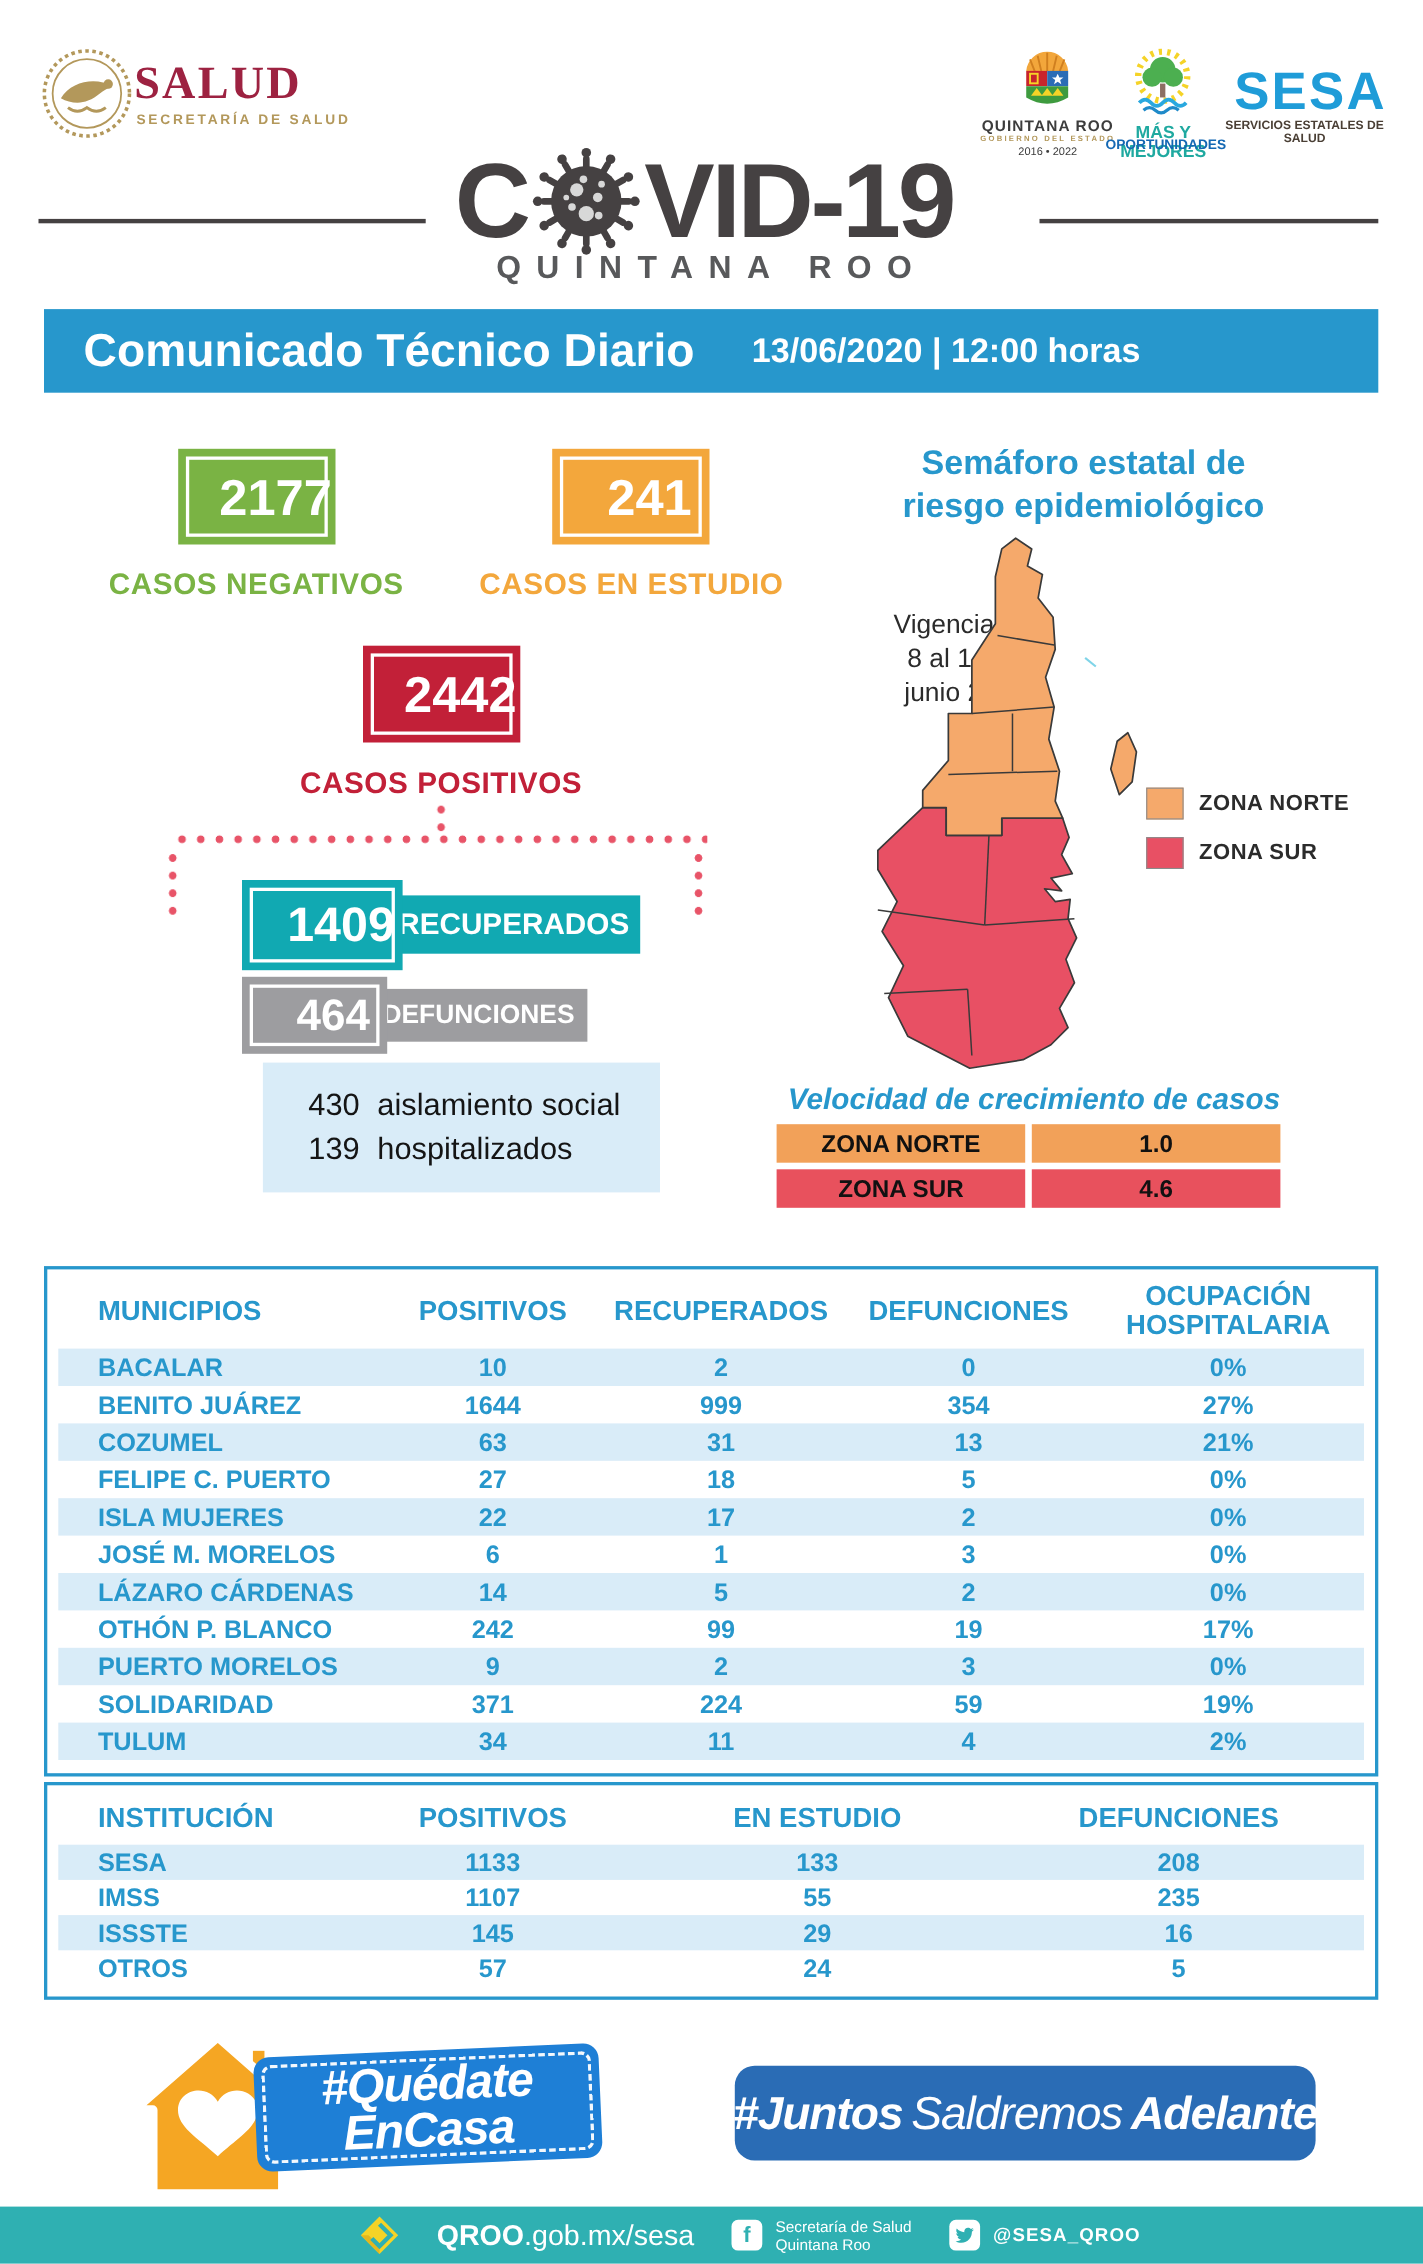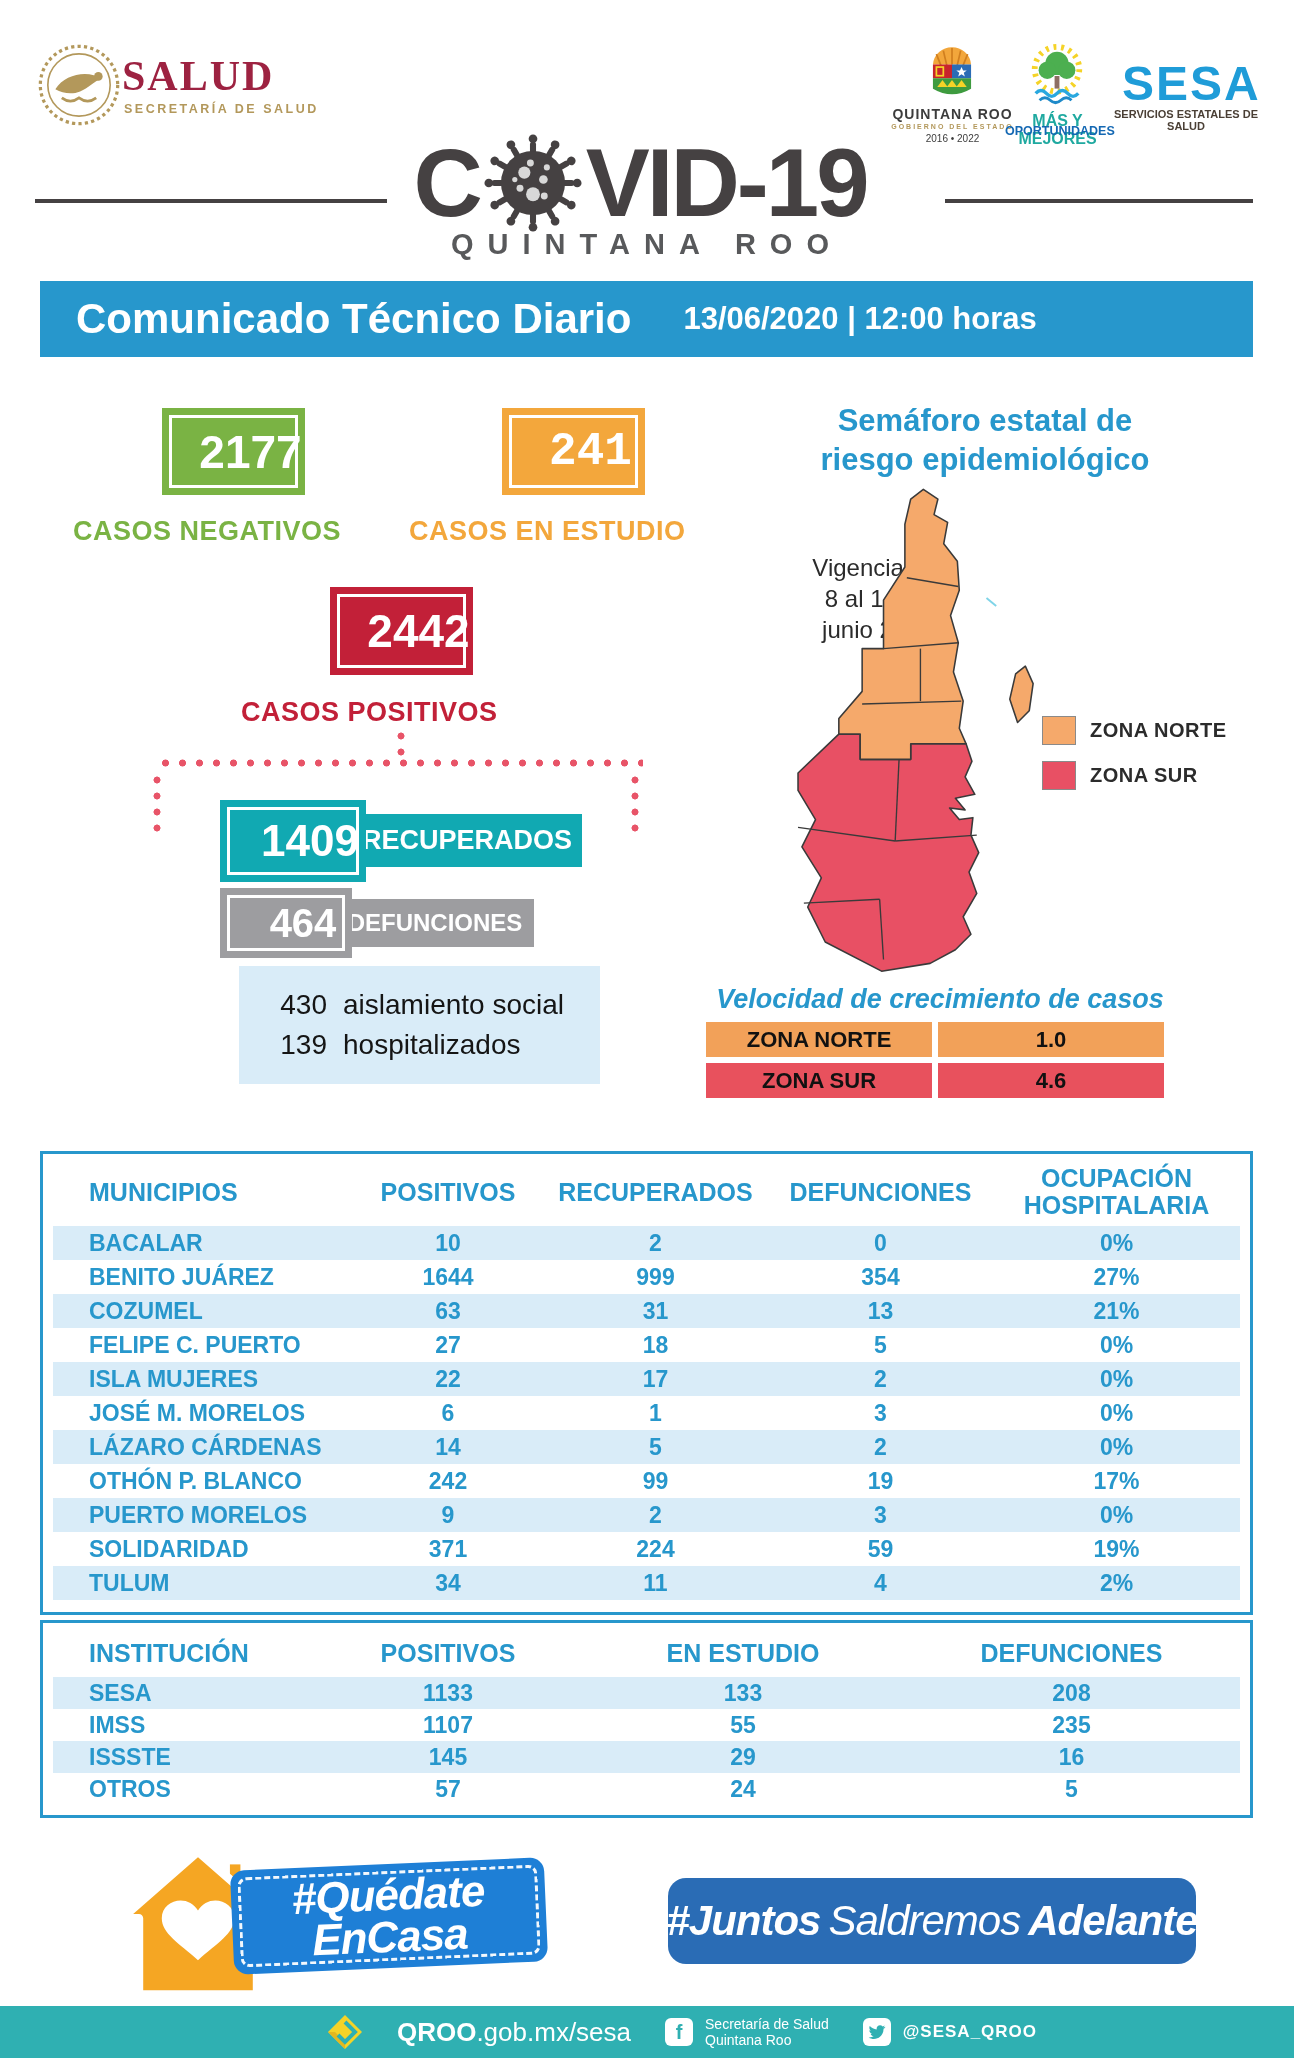--- a/index.html
+++ b/index.html
@@ -25,21 +25,21 @@
 
   
   .banner { background:#2797CC; display:flex; align-items:center; color:#fff; }
   .banner-title { font-size:42px; font-weight:bold; margin-left:36px; }
   .banner-date { font-size:31px; font-weight:600; margin-left:52px; }
 
   
   .numbox { position:absolute; display:flex; align-items:center; justify-content:center;padding-left:34px; }
   .numbox::after { content:""; position:absolute; inset:7px; border:3px solid #fff; }
   .numbox .nv { color:#fff; font-weight:800; }
-  .statlabel { position:absolute; font-weight:800; font-size:27px; letter-spacing:.5px; }
+  .statlabel { position:absolute; text-align:center; font-weight:800; font-size:27px; letter-spacing:.5px; }
 
   .ribbon { position:absolute; display:flex; align-items:center; justify-content:center;
             color:#fff; font-weight:800; }
 
   .dots-h { background-image:radial-gradient(circle, #E85468 3.2px, transparent 3.8px); background-size:17px 8px; background-repeat:repeat-x; }
   .dots-v { background-image:radial-gradient(circle, #E85468 3.2px, transparent 3.8px); background-size:8px 16px; background-repeat:repeat-y; }
 
   .infobox { background:#D9ECF8; display:grid; grid-template-columns:66px auto; column-gap:16px; row-gap:8px;
              align-content:center; padding-left:22px; font-size:28px; color:#151515; }
   .infobox .n { text-align:right; }
@@ -173,21 +173,21 @@
   <div class="abs banner" style="left:40px; top:281px; width:1213px; height:76px;">
     <span class="banner-title">Comunicado Técnico Diario</span>
     <span class="banner-date">13/06/2020 | 12:00 horas</span>
   </div>
 
   <div class="numbox" style="left:162px; top:408px; width:143px; height:87px; background:#7AB344;">
     <span class="nv" style="font-size:46px;">2177</span>
   </div>
   <div class="statlabel" style="left:73px; top:516px; width:320px; color:#7AB344;">CASOS  NEGATIVOS</div>
 
-  <div class="numbox" style="left:502px; top:408px; width:143px; height:87px; background:#F3A73C;font-family:Liberation Mono, monospace;">
+  <div class="numbox" style="left:502px; top:408px; width:143px; height:87px; background:#F3A73C;">
     <span class="nv" style="font-size:46px;">241</span>
   </div>
   <div class="statlabel" style="left:409px; top:516px; width:330px; color:#F3A73C;">CASOS EN ESTUDIO</div>
 
   <div class="numbox" style="left:330px; top:587px; width:143px; height:88px; background:#C22038;">
     <span class="nv" style="font-size:46px;">2442</span>
   </div>
   <div class="statlabel" style="left:241px; top:697px; width:320px; color:#C22038;">CASOS POSITIVOS</div>
 
   <div class="abs dots-v" style="left:397px; top:728px; width:8px; height:30px;"></div>

